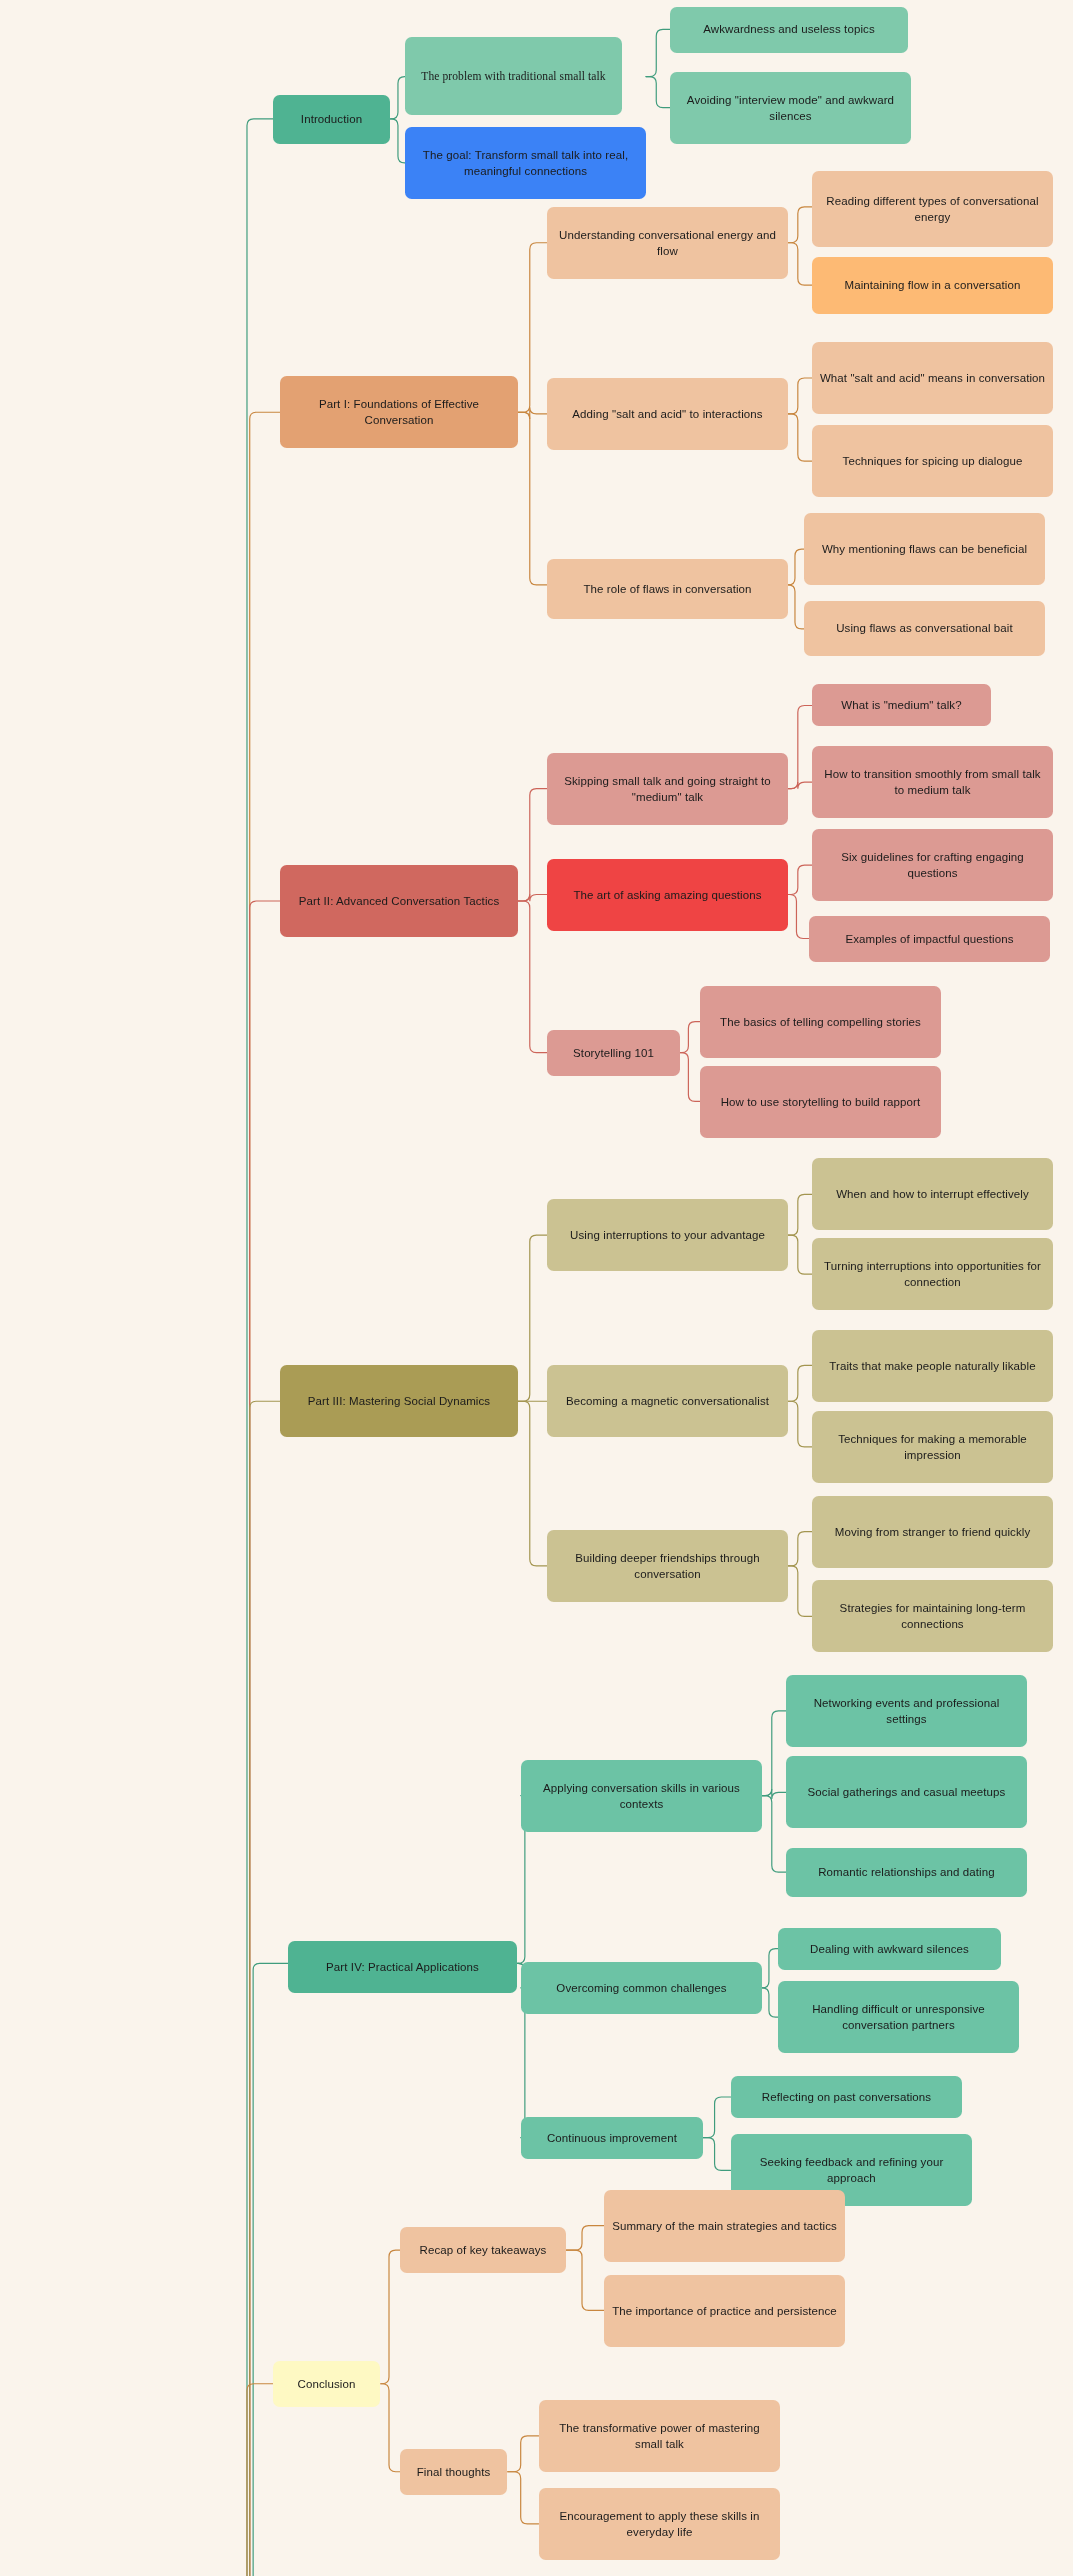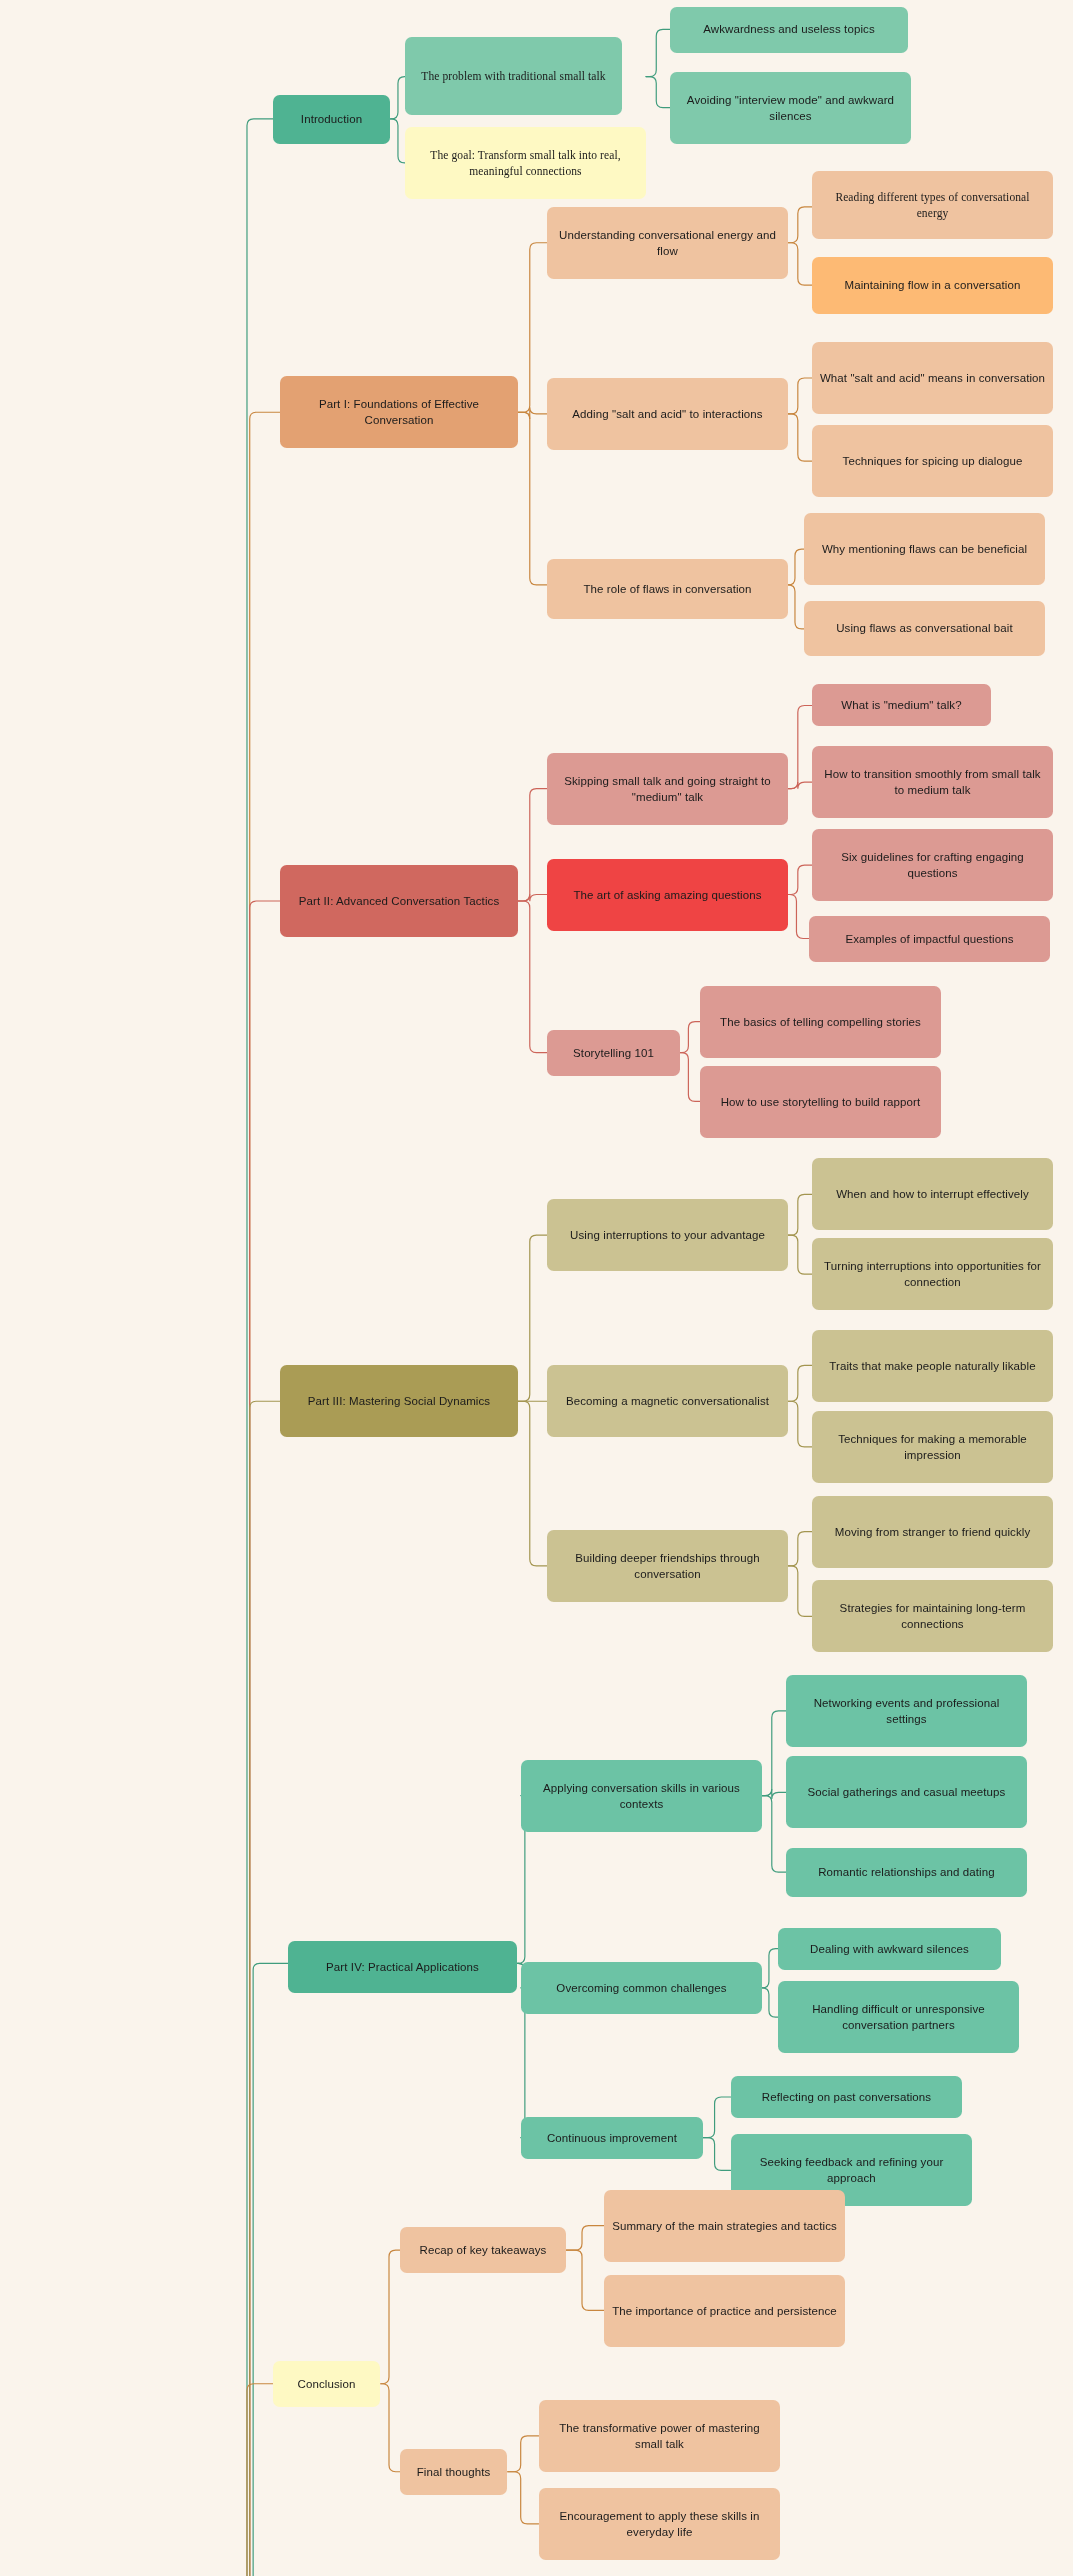--- a/index.html
+++ b/index.html
@@ -89,30 +89,30 @@
     </div>
     <div class="node" style="left: 405px; top: 37px; width: 217px; height: 78px; background: rgb(127, 201, 171); font-family: Liberation Serif, serif;">
       <span>The problem with traditional small talk</span>
     </div>
     <div class="node" style="left: 670px; top: 6.5px; width: 238px; height: 46px; background: rgb(127, 201, 171);">
       <span>Awkwardness and useless topics</span>
     </div>
     <div class="node" style="left: 670px; top: 72px; width: 241px; height: 72px; background: rgb(127, 201, 171);">
       <span>Avoiding "interview mode" and awkward silences</span>
     </div>
-    <div class="node" style="left: 405px; top: 127px; width: 241px; height: 72px; background: #fef9c3; font-family: Liberation Serif, serif;">
+    <div class="node" style="left: 405px; top: 127px; width: 241px; height: 72px; background: #3b82f6;">
       <span>The goal: Transform small talk into real, meaningful connections</span>
     </div>
     <div class="node" style="left: 280px; top: 376px; width: 238px; height: 72px; background: rgb(227, 161, 114);">
       <span>Part I: Foundations of Effective Conversation</span>
     </div>
     <div class="node" style="left: 547px; top: 207px; width: 241px; height: 72px; background: rgb(239, 195, 160);">
       <span>Understanding conversational energy and flow</span>
     </div>
-    <div class="node" style="left: 812px; top: 171px; width: 241px; height: 68px; background: rgb(239, 195, 160); font-family: Liberation Serif, serif;">
+    <div class="node" style="left: 812px; top: 171px; width: 241px; height: 76px; background: rgb(239, 195, 160);">
       <span>Reading different types of conversational energy</span>
     </div>
     <div class="node" style="left: 812px; top: 257px; width: 241px; height: 57px; background: #fdba74;">
       <span>Maintaining flow in a conversation</span>
     </div>
     <div class="node" style="left: 547px; top: 378px; width: 241px; height: 72px; background: rgb(239, 195, 160);">
       <span>Adding "salt and acid" to interactions</span>
     </div>
     <div class="node" style="left: 812px; top: 342px; width: 241px; height: 72px; background: rgb(239, 195, 160);">
       <span>What "salt and acid" means in conversation</span>

